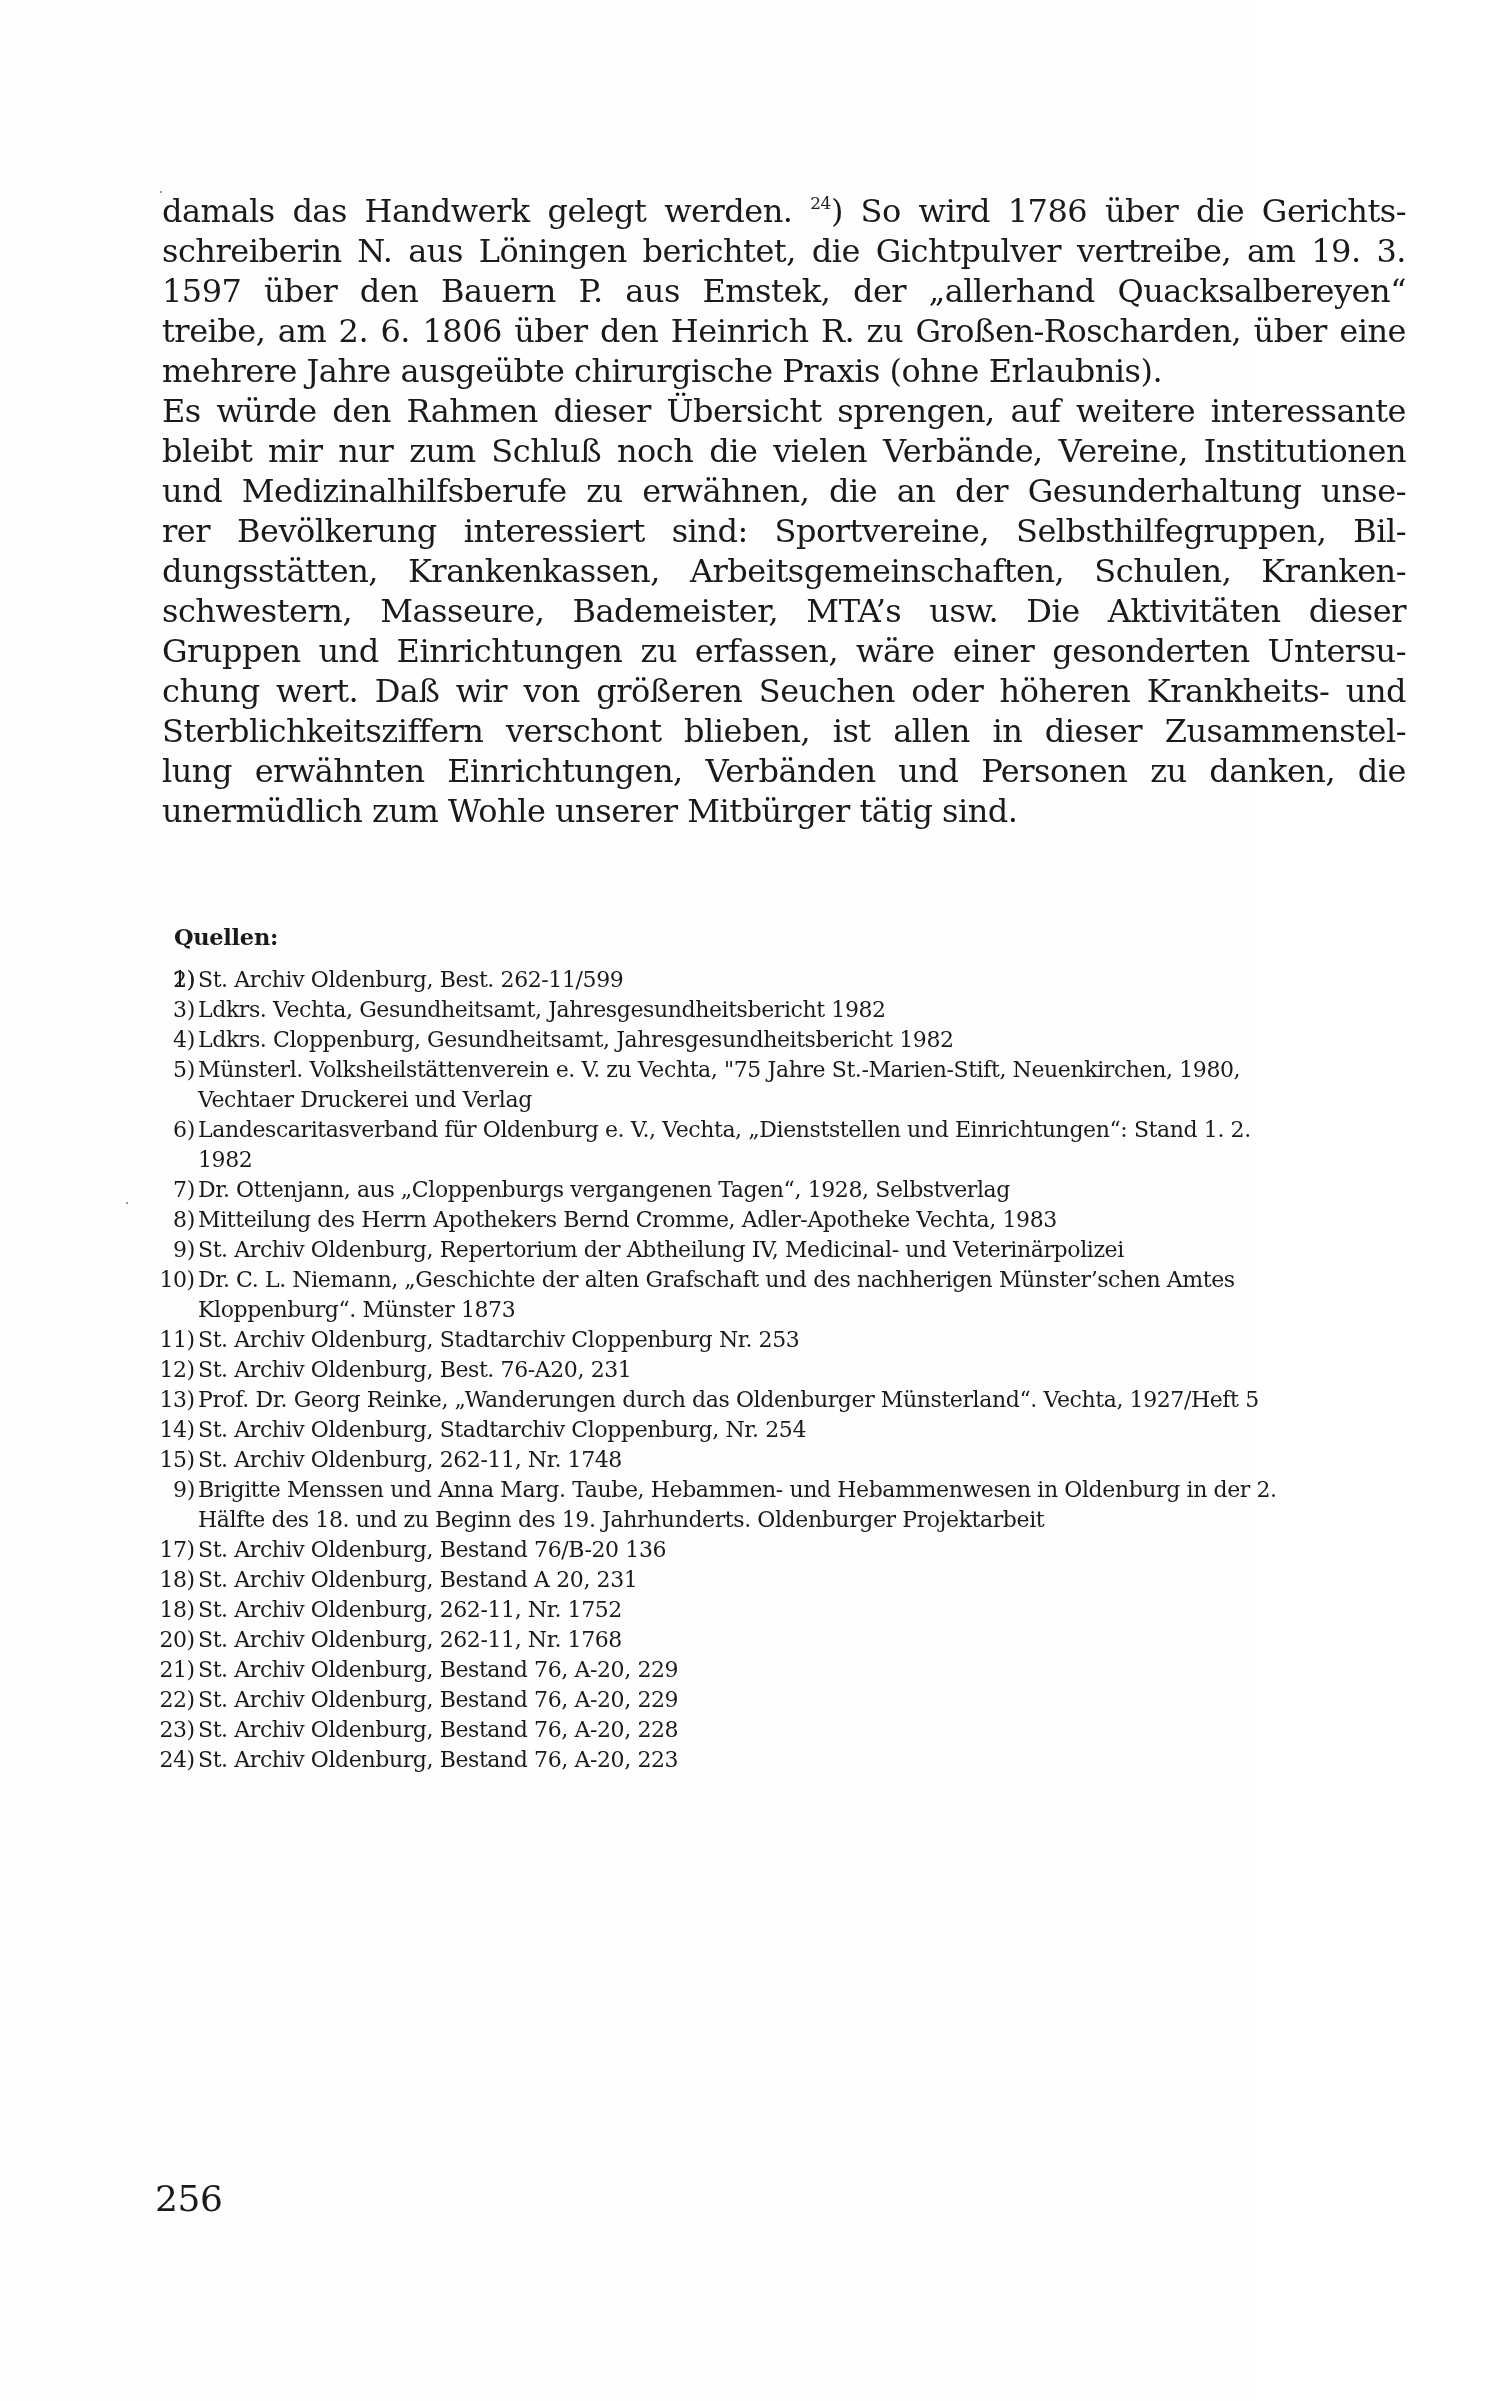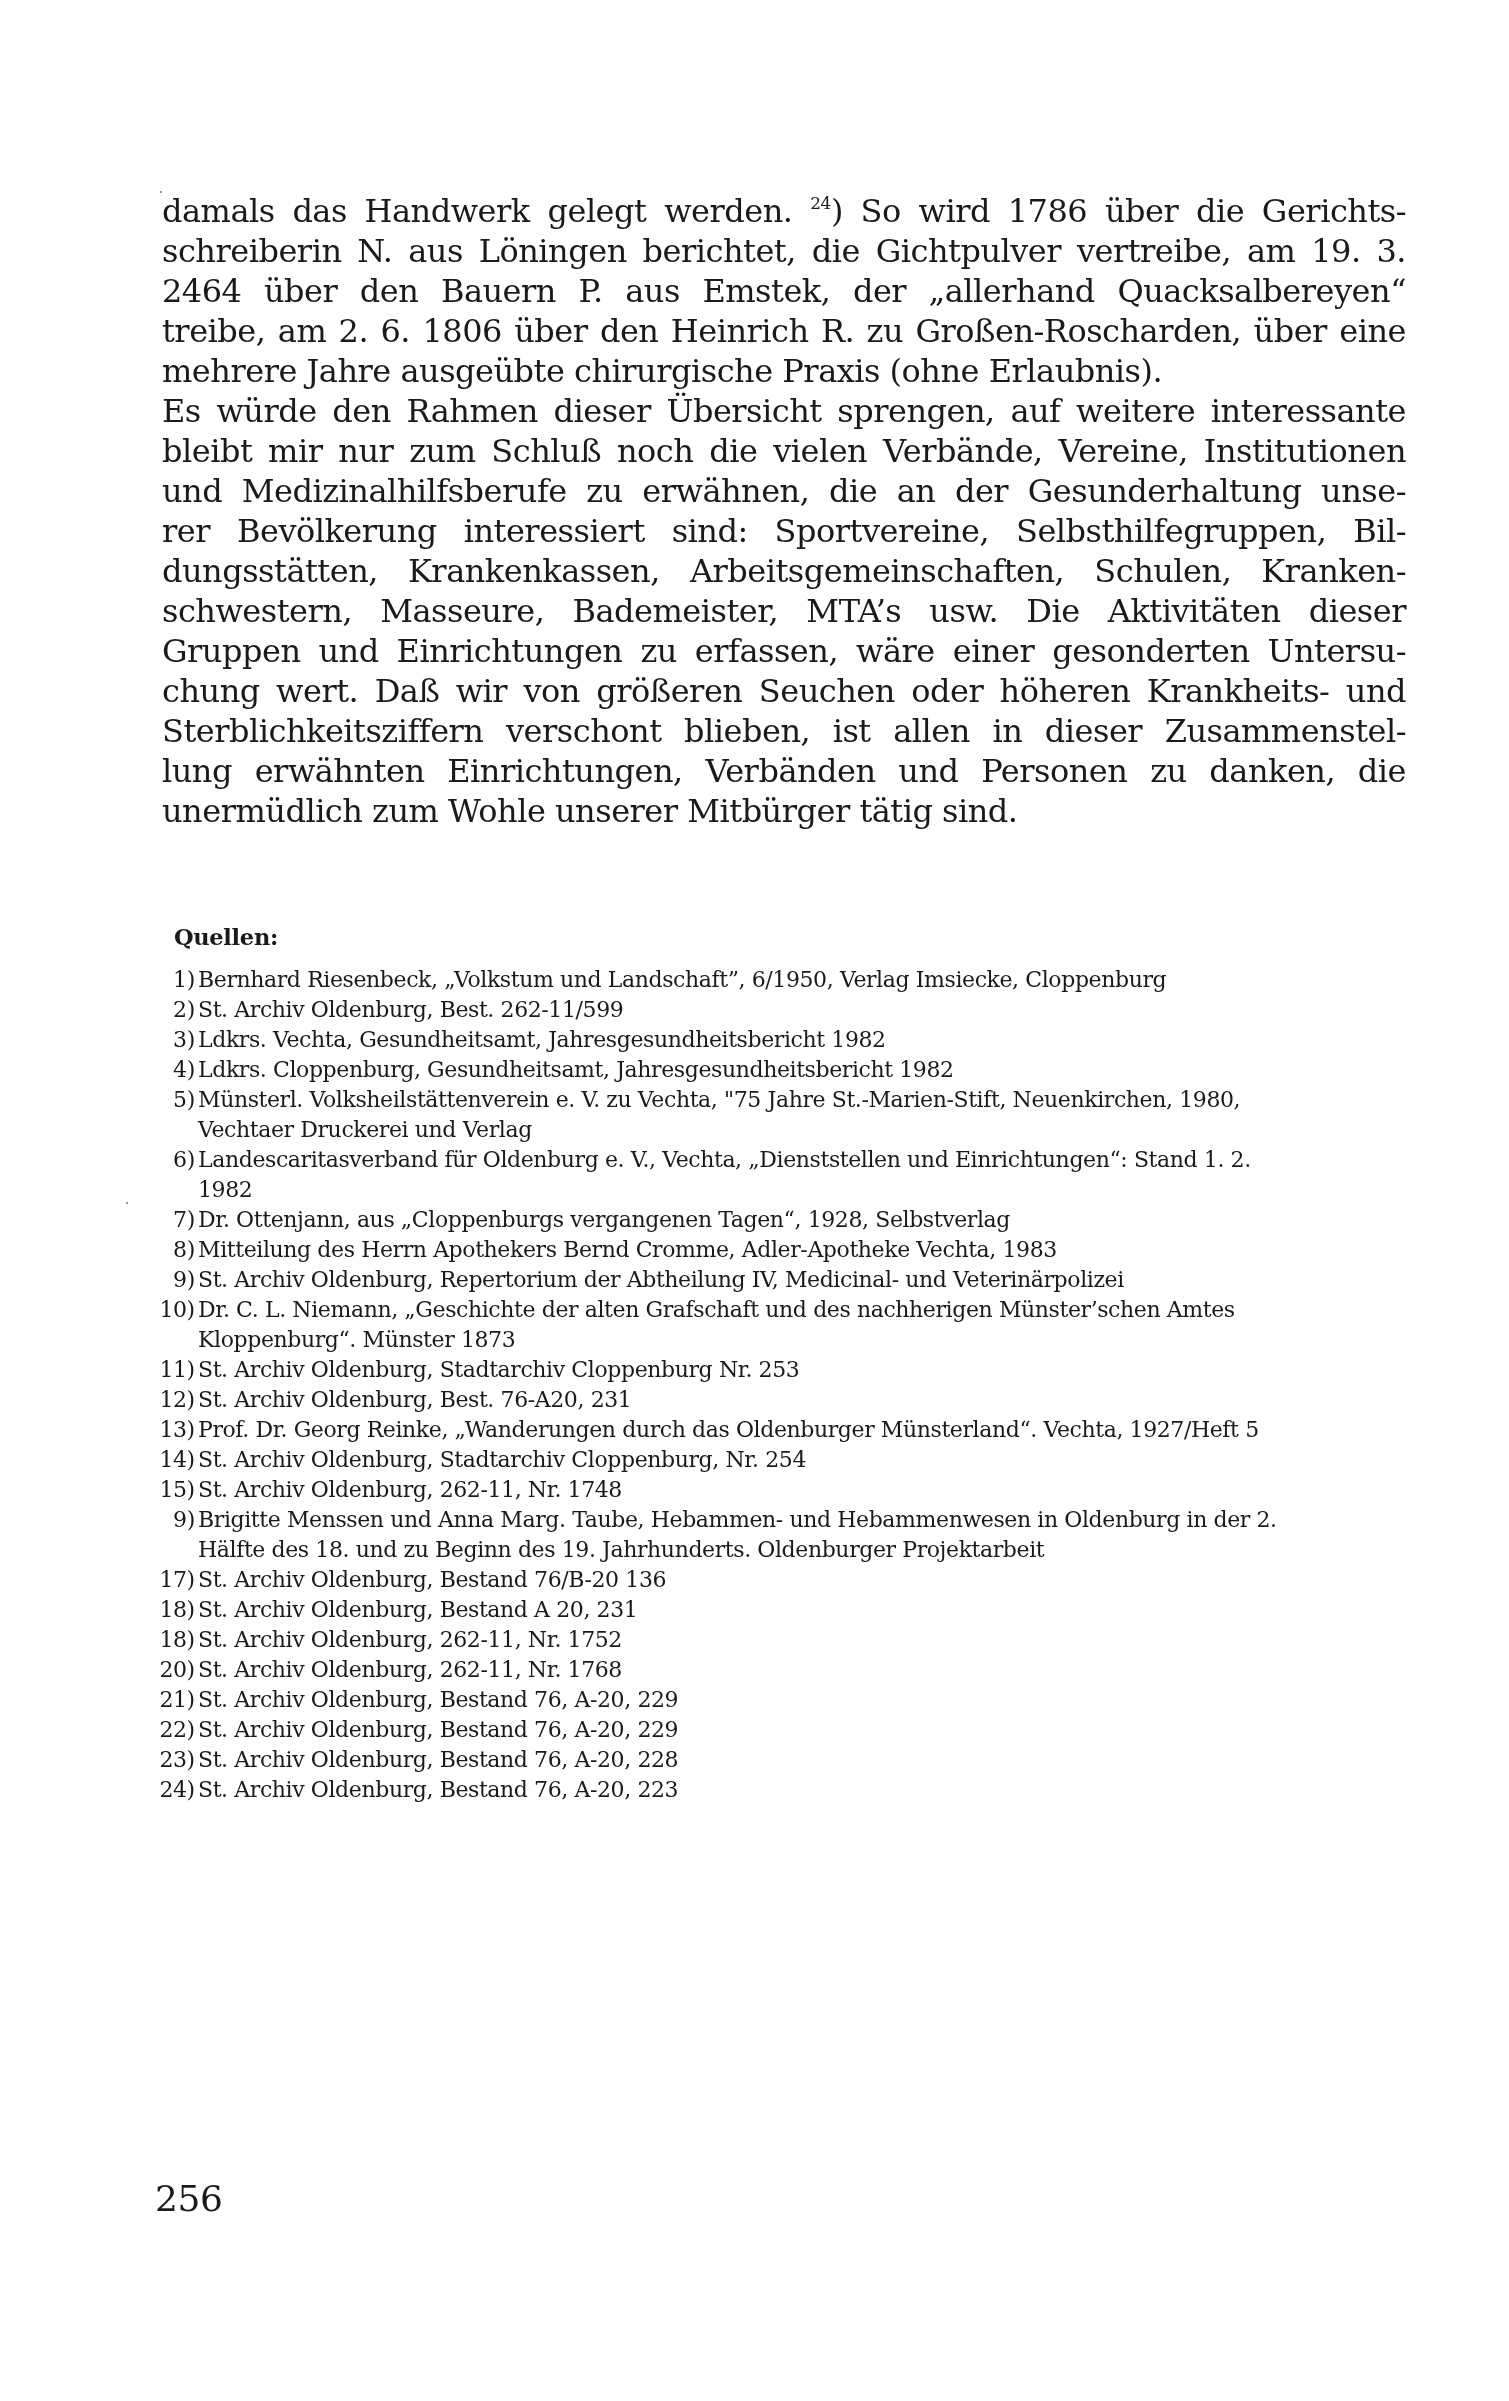--- a/index.html
+++ b/index.html
@@ -28,40 +28,40 @@
 <body>
 
 <div class="page">
 
   <span class="speck" style="left:160px; top:191px;"></span>
   <span class="speck" style="left:126px; top:1202px;"></span>
 
   <div class="body-text">
     <span class="line"><span>damals das Handwerk gelegt werden.</span> <sup>24</sup><span>) So wird 1786 über die Gerichts-</span></span>
     <span class="line">schreiberin N. aus Löningen berichtet, die Gichtpulver vertreibe, am 19. 3.</span>
-    <span class="line">2464 über den Bauern P. aus Emstek, der „allerhand Quacksalbereyen“</span>
+    <span class="line">1597 über den Bauern P. aus Emstek, der „allerhand Quacksalbereyen“</span>
     <span class="line">treibe, am 2. 6. 1806 über den Heinrich R. zu Großen-Roscharden, über eine</span>
     <span class="line last">mehrere Jahre ausgeübte chirurgische Praxis (ohne Erlaubnis).</span>
     <span class="line">Es würde den Rahmen dieser Übersicht sprengen, auf weitere interessante</span>
     <span class="line">bleibt mir nur zum Schluß noch die vielen Verbände, Vereine, Institutionen</span>
     <span class="line">und Medizinalhilfsberufe zu erwähnen, die an der Gesunderhaltung unse-</span>
     <span class="line">rer Bevölkerung interessiert sind: Sportvereine, Selbsthilfegruppen, Bil-</span>
     <span class="line">dungsstätten, Krankenkassen, Arbeitsgemeinschaften, Schulen, Kranken-</span>
     <span class="line">schwestern, Masseure, Bademeister, MTA’s usw. Die Aktivitäten dieser</span>
     <span class="line">Gruppen und Einrichtungen zu erfassen, wäre einer gesonderten Untersu-</span>
     <span class="line">chung wert. Daß wir von größeren Seuchen oder höheren Krankheits- und</span>
     <span class="line">Sterblichkeitsziffern verschont blieben, ist allen in dieser Zusammenstel-</span>
     <span class="line">lung erwähnten Einrichtungen, Verbänden und Personen zu danken, die</span>
     <span class="line last">unermüdlich zum Wohle unserer Mitbürger tätig sind.</span>
   </div>
 
   <div class="sources">
     <p class="sources-heading">Quellen:</p>
     <ol class="sources-list" id="sources-list">
-        <li><span class="num">1)</span><span>Bernhard Riesenbeck, „Volkstum und Landschaft”, 6/1950, Verlag Imsiecke, Cloppenburg</span></li>
+        <li><span class="num">1)</span></li>
         <li><span class="num">2)</span><span>St. Archiv Oldenburg, Best. 262-11/599</span></li>
         <li><span class="num">3)</span><span>Ldkrs. Vechta, Gesundheitsamt, Jahresgesundheitsbericht 1982</span></li>
         <li><span class="num">4)</span><span>Ldkrs. Cloppenburg, Gesundheitsamt, Jahresgesundheitsbericht 1982</span></li>
         <li><span class="num">5)</span><span>Münsterl. Volksheilstättenverein e. V. zu Vechta, "75 Jahre St.-Marien-Stift, Neuenkirchen, 1980,</span><br><span>Vechtaer Druckerei und Verlag</span></li>
         <li><span class="num">6)</span><span>Landescaritasverband für Oldenburg e. V., Vechta, „Dienststellen und Einrichtungen“: Stand 1. 2.</span><br><span>1982</span></li>
         <li><span class="num">7)</span><span>Dr. Ottenjann, aus „Cloppenburgs vergangenen Tagen“, 1928, Selbstverlag</span></li>
         <li><span class="num">8)</span><span>Mitteilung des Herrn Apothekers Bernd Cromme, Adler-Apotheke Vechta, 1983</span></li>
         <li><span class="num">9)</span><span>St. Archiv Oldenburg, Repertorium der Abtheilung IV, Medicinal- und Veterinärpolizei</span></li>
         <li><span class="num">10)</span><span>Dr. C. L. Niemann, „Geschichte der alten Grafschaft und des nachherigen Münster’schen Amtes</span><br><span>Kloppenburg“. Münster 1873</span></li>
         <li><span class="num">11)</span><span>St. Archiv Oldenburg, Stadtarchiv Cloppenburg Nr. 253</span></li>

